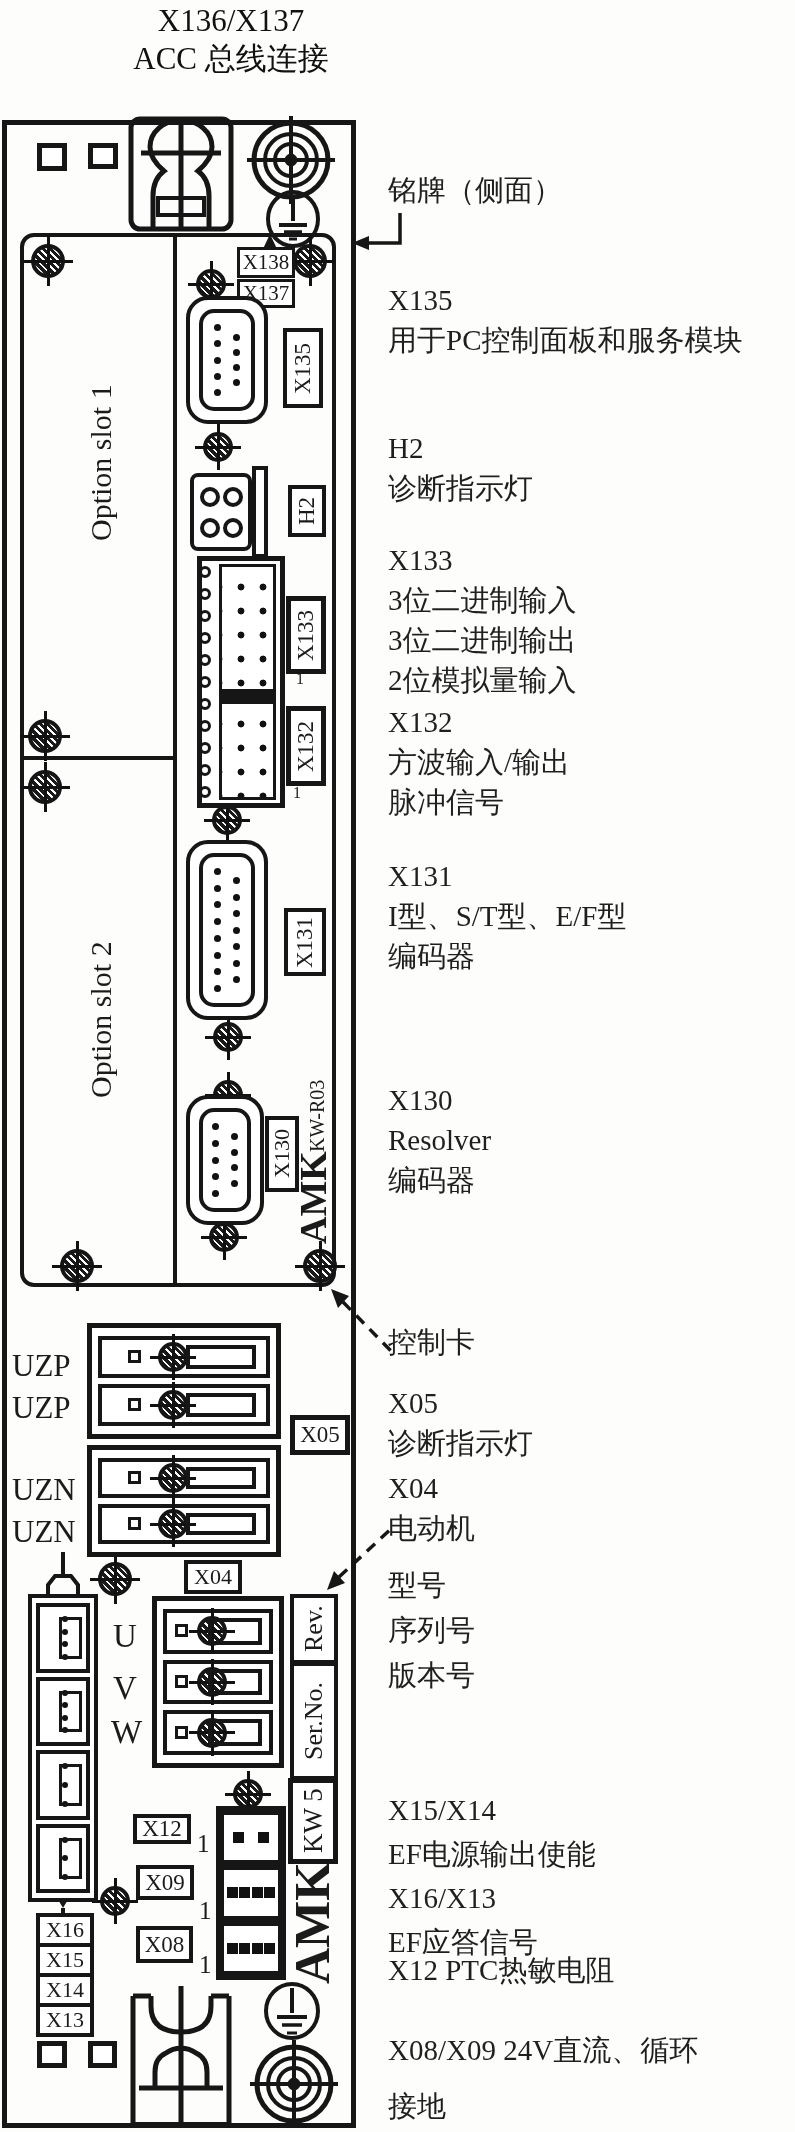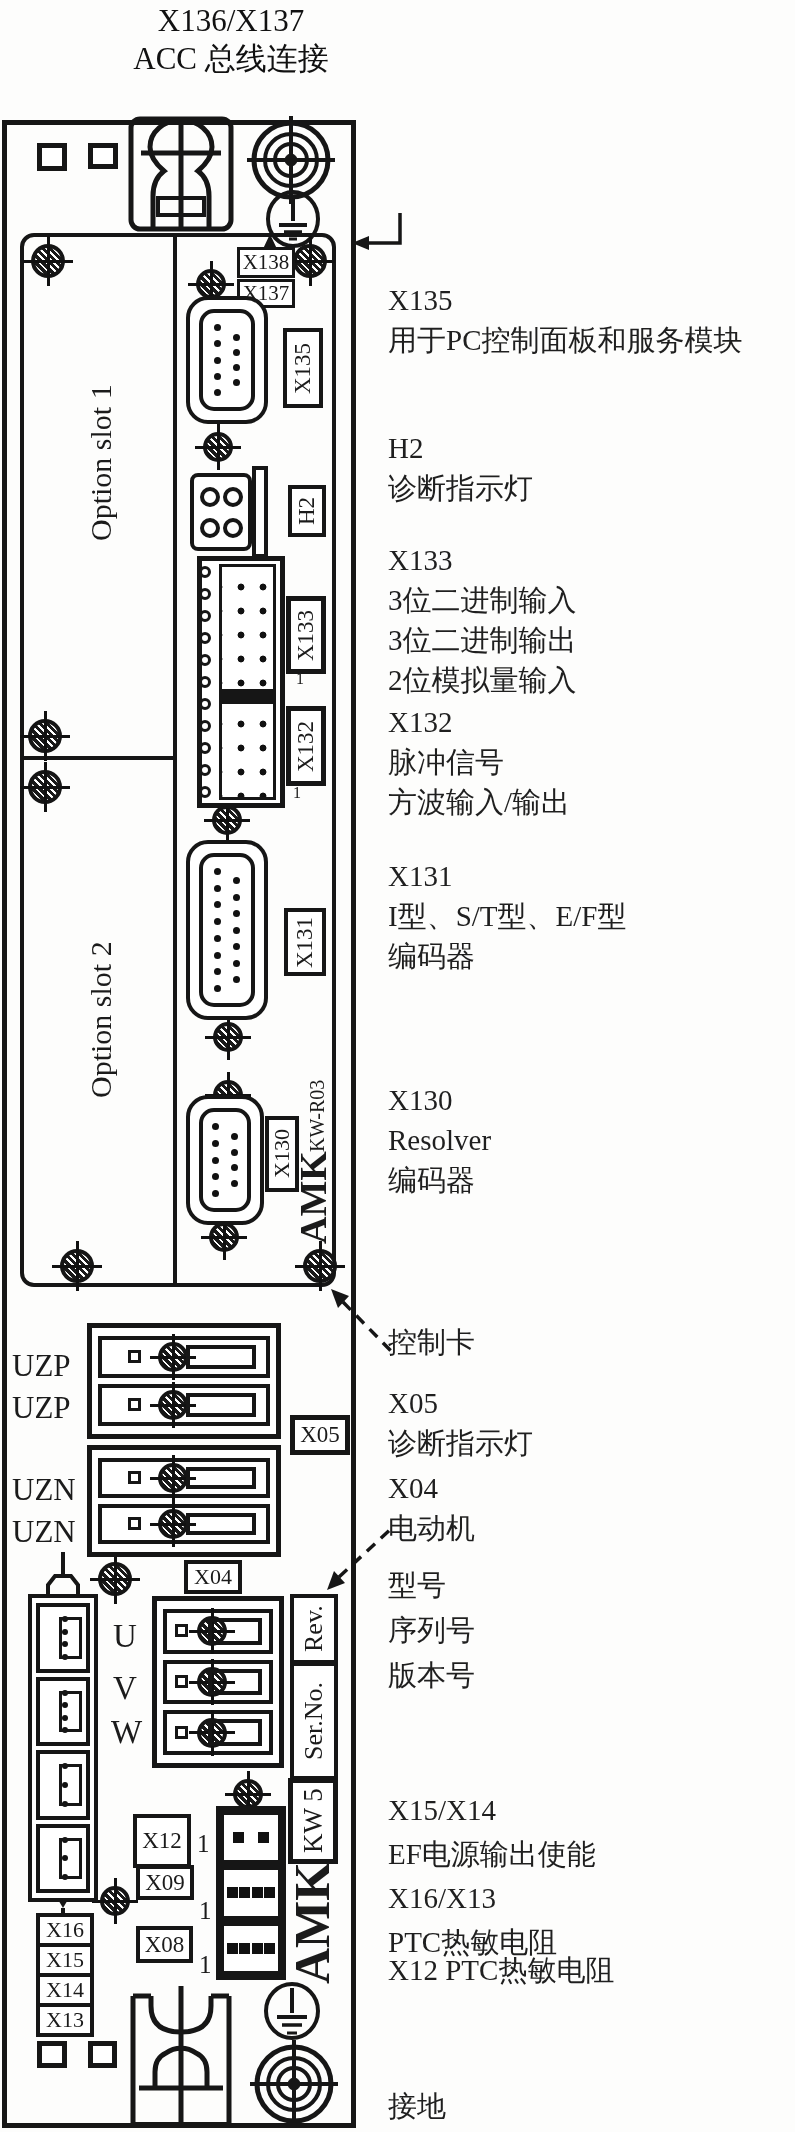--- a/index.html
+++ b/index.html
@@ -417,21 +417,21 @@
     <div class="subcon">
       <span class="dots">
           <span class="dot"></span>
           <span class="dot"></span>
           <span class="dot"></span>
         </span>
         <span class="ir"></span>
     </div>
   </div>
 
-  <div class="hbox" style="left:133px;top:1814px;width:58px;height:54px;font-size:23px;border-width:4px">X12</div>
+  <div class="hbox" style="left:133px;top:1814px;width:58px;height:30px;font-size:23px;border-width:4px">X12</div>
   <span class="pin1" style="left:197px;top:1830px">1</span>
   <div class="hbox" style="left:136px;top:1865px;width:58px;height:35px;font-size:23px;border-width:4px">X09</div>
   <span class="pin1" style="left:199px;top:1897px">1</span>
   <div class="hbox" style="left:136px;top:1926px;width:57px;height:37px;font-size:23px;border-width:4px">X08</div>
   <span class="pin1" style="left:199px;top:1951px">1</span>
 
   <div class="scol" style="left:216px;top:1806px;width:70px;height:174px">
     <div class="scblock">
         <span class="psq"></span>
         <span class="psq"></span>
@@ -453,38 +453,41 @@
   <div class="xstack" style="left:36px;top:1913px;width:58px;height:120px">
     <div class="xrow">X16</div>
     <div class="xrow">X15</div>
     <div class="xrow">X14</div>
     <div class="xrow">X13</div>
   </div>
 
   <div class="sq" style="left:37px;top:2041px;width:30px;height:27px"></div>
   <div class="sq" style="left:88px;top:2041px;width:29px;height:27px"></div>
 
+  <div class="ann" style="top:170px">
+    <div>铭牌（侧面）</div>
+  </div>
   <div class="ann" style="top:280px">
     <div>X135</div>
     <div>用于PC控制面板和服务模块</div>
   </div>
   <div class="ann" style="top:428px">
     <div>H2</div>
     <div>诊断指示灯</div>
   </div>
   <div class="ann" style="top:540px">
     <div>X133</div>
     <div>3位二进制输入</div>
     <div>3位二进制输出</div>
     <div>2位模拟量输入</div>
   </div>
   <div class="ann" style="top:702px">
     <div>X132</div>
+    <div>方波输入/输出</div>
     <div>脉冲信号</div>
-    <div>方波输入/输出</div>
   </div>
   <div class="ann" style="top:856px">
     <div>X131</div>
     <div>I型、S/T型、E/F型</div>
     <div>编码器</div>
   </div>
   <div class="ann" style="top:1080px">
     <div>X130</div>
     <div>Resolver</div>
     <div>编码器</div>
@@ -502,22 +505,25 @@
   </div>
   <div class="ann lh45" style="top:1563px">
     <div>型号</div>
     <div>序列号</div>
     <div>版本号</div>
   </div>
   <div class="ann lh44" style="top:1788px">
     <div>X15/X14</div>
     <div>EF电源输出使能</div>
     <div>X16/X13</div>
-    <div>PTC热敏电阻</div>
+    <div>EF应答信号</div>
   </div>
   <div class="ann" style="top:1950px">
     <div>X12 PTC热敏电阻</div>
   </div>
+  <div class="ann" style="top:2030px">
+    <div>X08/X09 24V直流、循环</div>
+  </div>
   <div class="ann" style="top:2086px">
     <div>接地</div>
   </div>
 
 </div>
 
 </body></html>

